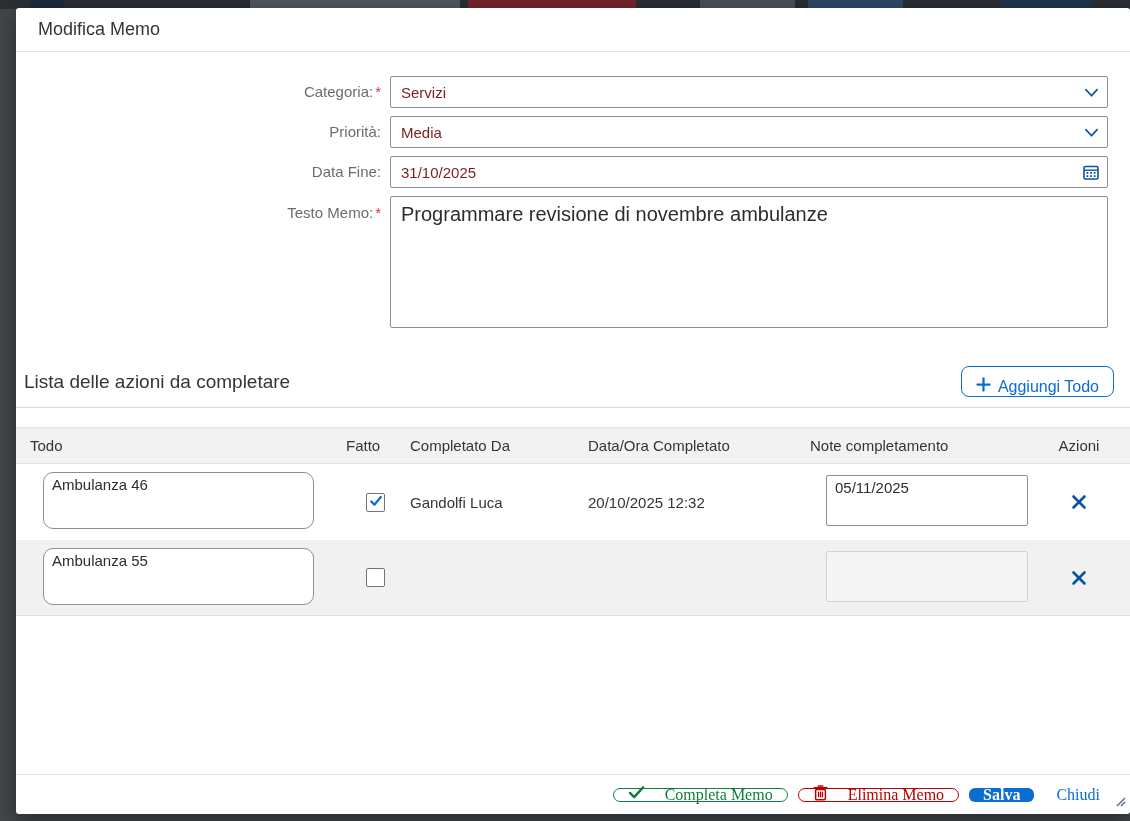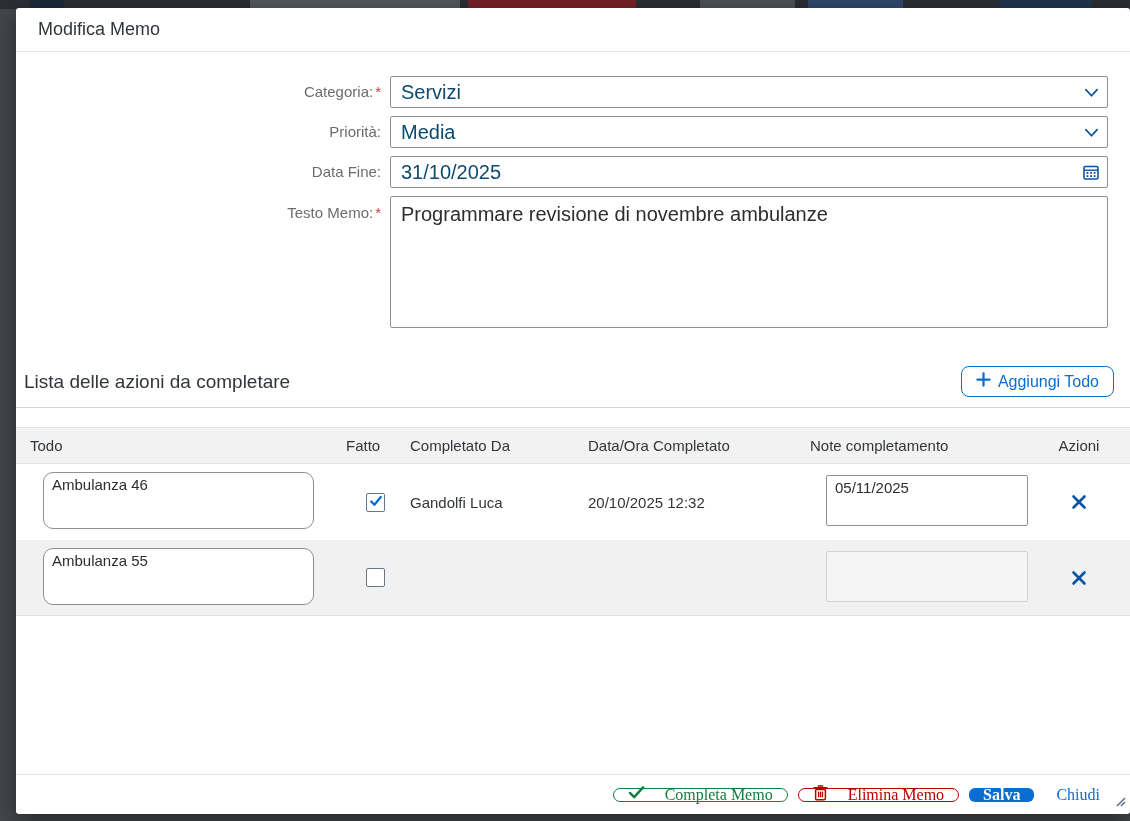--- a/index.html
+++ b/index.html
@@ -46,21 +46,21 @@
     font-size:15px; color:#6a6d70;
     padding-right:9px; line-height:32px;
   }
   .form-label .req { color:#ce3b3b; margin-left:2px; font-size:15px; }
   .form-label.top-aligned { line-height:normal; padding-top:8px; }
   .field-wrap { position:relative; width:718px; }
   .txt-input {
     width:718px; height:32px;
     border:1px solid #89919a; border-radius:2px;
     font-family:"Liberation Sans",sans-serif;
-    font-size:20px; color:#0c4a6e;
+    font-size:15px; color:#7f1d1d;
     padding:0 34px 0 10px; background:#fff; outline:none;
   }
   .field-icon {
     position:absolute; right:9px; top:50%; transform:translateY(-50%);
     width:16px; height:16px; display:flex; align-items:center; justify-content:center;
     cursor:pointer;
   }
   .memo-textarea {
     width:718px; height:132px; resize:none;
     border:1px solid #89919a; border-radius:2px;
@@ -69,21 +69,21 @@
     padding:6px 10px; outline:none;
   }
 
   
   .section-bar {
     margin-top:26px; padding:0 16px 0 8px;
     display:flex; align-items:center; justify-content:space-between;
   }
   .section-title { font-size:19px; color:#32363a; }
   .add-todo-btn {
-    display:flex; align-items:center; gap:7px;
+    display:flex; align-items:flex-end; gap:7px;
     height:31px; padding:0 14px;
     background:#fff; border:1.5px solid #0a6ed1; border-radius:8px;
     color:#0a6ed1; font-size:16px;
     font-family:"Liberation Sans",sans-serif; cursor:pointer;
   }
   .section-divider { border-bottom:1px solid #d9d9d9; margin-top:10px; }
 
   .todo-table { margin-top:19px; }
   .tbl-grid { display:grid; grid-template-columns:308px 64px 178px 222px 240px 1fr; }
   .tbl-head {

